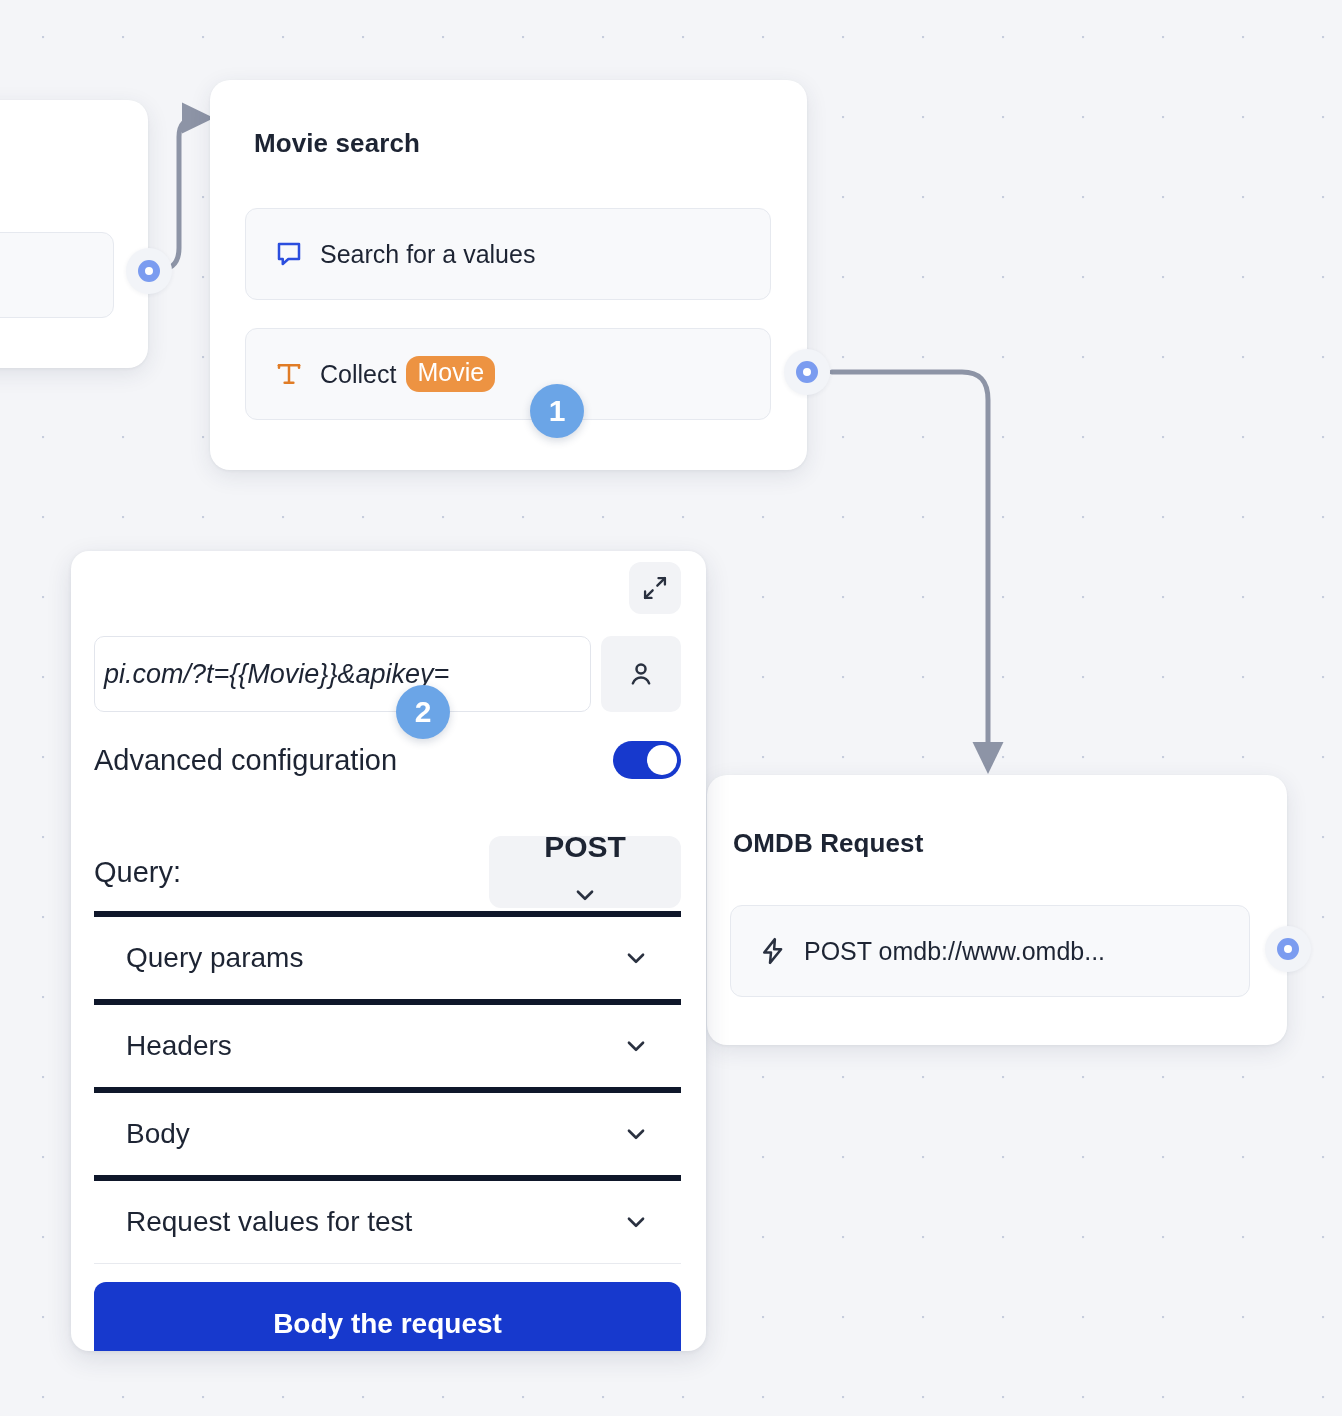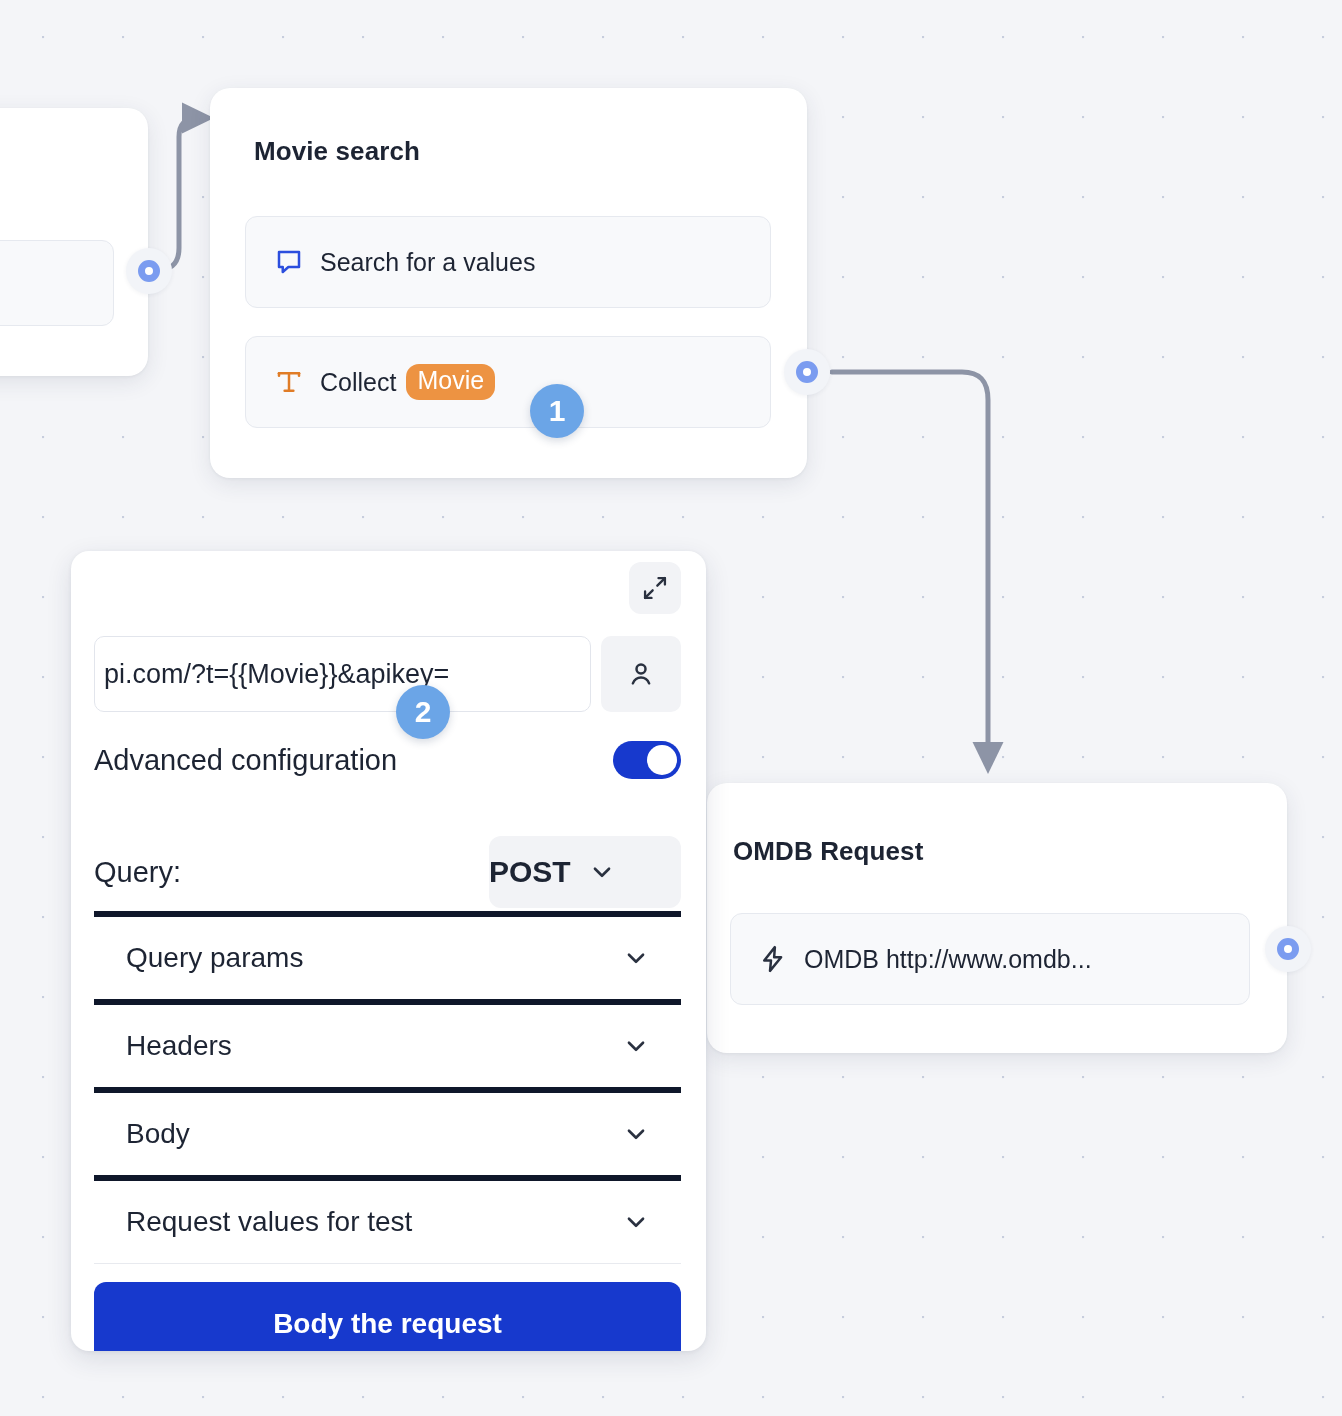--- a/index.html
+++ b/index.html
@@ -24,21 +24,20 @@
     background-size: 80px 80px;
     background-position: 42px 36px;
   }
 
   
   .node {
     position: absolute;
     background: #ffffff;
     border-radius: 20px;
     box-shadow: 0 6px 22px rgba(35,45,75,0.10), 0 1px 3px rgba(35,45,75,0.06);
-    margin-top: 8px;
   }
   .node-title {
     font-size: 26px;
     font-weight: bold;
     color: #1d2433;
     letter-spacing: .1px;
   }
   .node-row {
     background: #f8f9fb;
     border: 1px solid #e6e9ef;
@@ -141,21 +140,21 @@
     position: absolute; right: 25px; top: 11px;
     width: 52px; height: 52px;
     background: #f2f3f6;
     border-radius: 12px;
     display: flex; align-items: center; justify-content: center;
     cursor: pointer;
   }
 
   .url-row {
     position: absolute; left: 23px; top: 85px; right: 25px;
-    display: flex; gap: 10px; align-items: stretch;
+    display: flex; gap: 10px; align-items: stretch; font-style: italic;
   }
   .url-input {
     flex: 1;
     height: 76px;
     border: 1px solid #e2e5ec;
     border-radius: 10px;
     background: #ffffff;
     display: flex; align-items: center;
     padding: 0 12px;
     overflow: hidden;
@@ -193,23 +192,24 @@
 
   .method-row {
     position: absolute; left: 23px; right: 25px; top: 285px;
     display: flex; align-items: center; justify-content: space-between;
   }
   .method-label { font-size: 29px; color: #1d2433; }
   .method-select {
     width: 192px; height: 72px;
     background: #f2f3f6;
     border-radius: 12px;
-    display: flex; align-items: center; justify-content: flex-start;
+    display: flex; align-items: center; justify-content: flex-end;
     gap: 18px;
     cursor: pointer;
+    flex-direction: column;
   }
   .method-select .val { font-size: 30px; font-weight: bold; color: #1d2433; }
 
   .accordion { position: absolute; left: 23px; right: 25px; top: 360px; }
   .acc-item {
     height: 82px;
     border-top: 6px solid #0f172a;
     display: flex; align-items: center; justify-content: space-between;
     padding: 0 32px;
     cursor: pointer;
@@ -285,21 +285,21 @@
 <div class="badge" style="left:530px; top:384px;">1</div>
 
 <div class="node" id="node-omdb">
   <div class="node-title">OMDB Request</div>
   <div class="node-row omdb-row">
     <span class="icon">
       <svg width="30" height="30" viewBox="0 0 24 24" fill="none" stroke="#2a3140" stroke-width="2" stroke-linejoin="round" stroke-linecap="round">
         <path d="M13.5 2.5 5 13.2h5.4L9.6 21.5 18.5 10.6h-5.6z"></path>
       </svg>
     </span>
-    <span class="node-row-label">OMDB http://www.omdb...</span>
+    <span class="node-row-label">POST omdb://www.omdb...</span>
   </div>
 </div>
 <div class="conn" style="left:1265px; top:926px;"></div>
 
 <div id="config-panel">
 
   <div id="expand-btn">
     <span class="icon">
       <svg width="28" height="28" viewBox="0 0 24 24" fill="none" stroke="#2a3140" stroke-width="2" stroke-linecap="round" stroke-linejoin="round">
         <path d="M14 10 20.5 3.5"></path>

